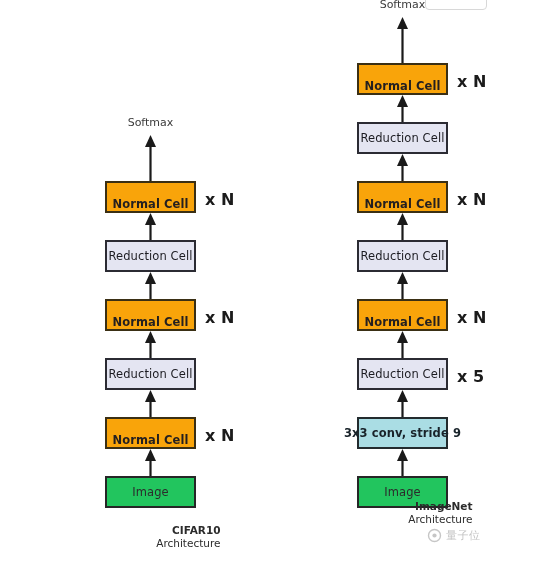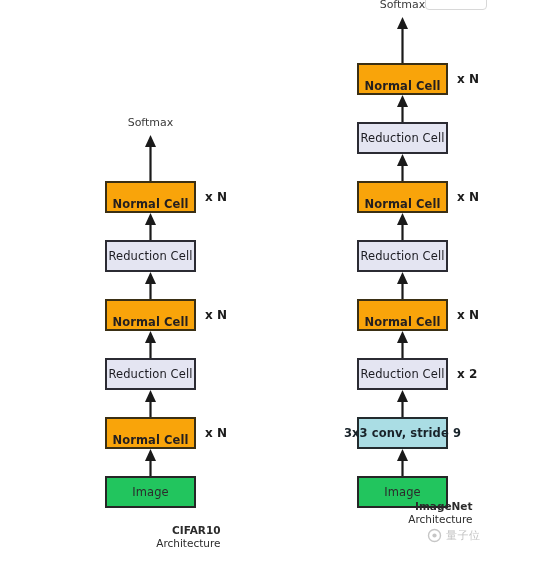--- a/index.html
+++ b/index.html
@@ -79,21 +79,21 @@
   .arrow {
     position: absolute;
   }
   .arrow svg {
     display: block;
   }
 
   
   .mult {
     position: absolute;
-    font-size: 12px;
+    font-size: 16px;
     font-weight: bold;
     color: #1b1b1b;
     white-space: nowrap;
   }
 
   
   .softmax-label {
     position: absolute;
     font-size: 11px;
     color: #3b3b3b;
@@ -251,21 +251,21 @@
     <div class="mult" style="left: 457px; top: 308px;">x N</div>
     <div class="node reduction" style="left: 357px; top: 358px; width: 91px; height: 32px;">
       <span>Reduction Cell</span>
     </div>
     <div class="arrow" style="left: 396px; top: 390px; width: 13px; height: 27px;">
       <svg width="13" height="27" viewBox="0 0 13 27">
         <line x1="6.5" y1="27" x2="6.5" y2="9" stroke="#1a1a1a" stroke-width="2.2"></line>
         <polygon points="6.5,0 1,12 12,12" fill="#1a1a1a"></polygon>
       </svg>
     </div>
-    <div class="mult" style="left: 457px; top: 367px;">x 2</div>
+    <div class="mult" style="left: 457px; top: 367px;">x 5</div>
     <div class="node conv" style="left: 357px; top: 417px; width: 91px; height: 32px;">
       <span>3x3 conv, stride 9</span>
     </div>
     <div class="arrow" style="left: 396px; top: 449px; width: 13px; height: 27px;">
       <svg width="13" height="27" viewBox="0 0 13 27">
         <line x1="6.5" y1="27" x2="6.5" y2="9" stroke="#1a1a1a" stroke-width="2.2"></line>
         <polygon points="6.5,0 1,12 12,12" fill="#1a1a1a"></polygon>
       </svg>
     </div>
     <div class="node image" style="left: 357px; top: 476px; width: 91px; height: 32px;">

